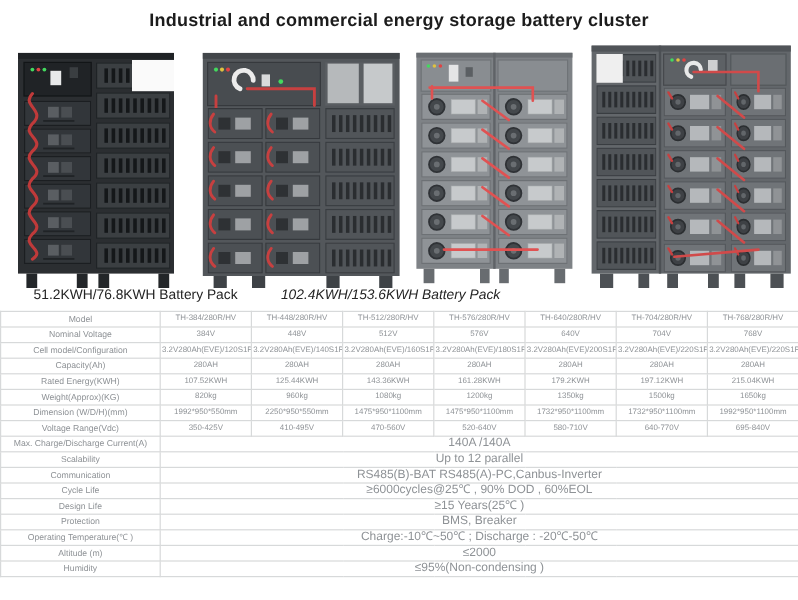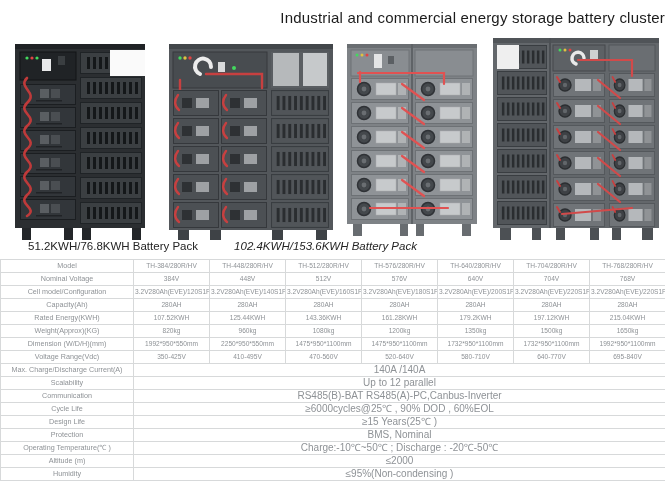--- a/index.html
+++ b/index.html
@@ -2,22 +2,22 @@
 <html style="--title-text: #1c1c1c; --table-text: #8e9296; --table-border: #d7d9da; --cable-red: #c04040;"><head>
 <meta charset="utf-8">
 <style>
   * { margin:0; padding:0; box-sizing:border-box; }
   html,body { background:#ffffff; }
   #page {
     position:relative; width:665px; height:500px; background:#ffffff;
     font-family:"Liberation Sans", sans-serif; overflow:hidden;
   }
   .page-title {
-    position:absolute; top:9px; left:0; width:665px; text-align:right;
-    font-size:15px; font-weight:normal; color:var(--title-text,#1c1c1c);
+    position:absolute; top:9px; left:0; width:665px; text-align:center;
+    font-size:15px; font-weight:bold; color:var(--title-text,#1c1c1c);
     letter-spacing:.2px;
   }
   .cab { position:absolute; }
   .product-labels { position:absolute; top:240px; left:0; width:665px; height:16px; }
   .plabel {
     position:absolute; top:0; text-align:center; font-size:11.5px;
     color:#242424; font-weight:500; white-space:nowrap;
   }
   .plabel1 { left:8px;   width:210px;text-align:center; }
   .plabel2 { left:228px; width:195px;font-style:italic; }
@@ -357,21 +357,21 @@
         <tr>
           <td class="lbl">Cycle Life</td>
           <td colspan="7" class="merged">≥6000cycles@25℃ , 90% DOD , 60%EOL</td>
         </tr>
         <tr>
           <td class="lbl">Design Life</td>
           <td colspan="7" class="merged">≥15 Years(25℃ )</td>
         </tr>
         <tr>
           <td class="lbl">Protection</td>
-          <td colspan="7" class="merged">BMS, Nominal</td>
+          <td colspan="7" class="merged">BMS, Breaker</td>
         </tr>
         <tr>
           <td class="lbl">Operating Temperature(℃ )</td>
           <td colspan="7" class="merged">Charge:-10℃~50℃ ; Discharge : -20℃-50℃</td>
         </tr>
         <tr>
           <td class="lbl">Altitude (m)</td>
           <td colspan="7" class="merged">≤2000</td>
         </tr>
         <tr>

